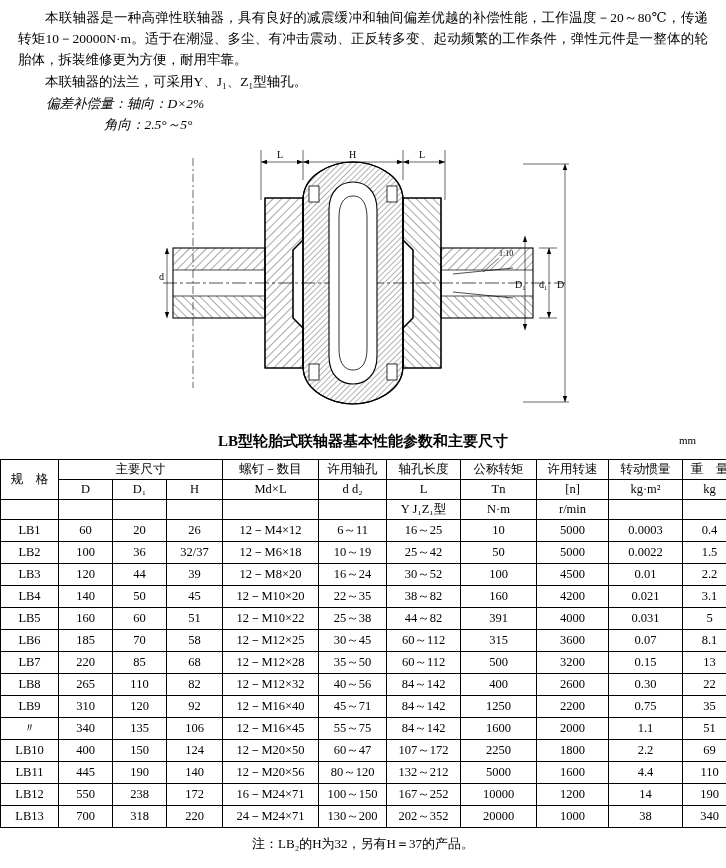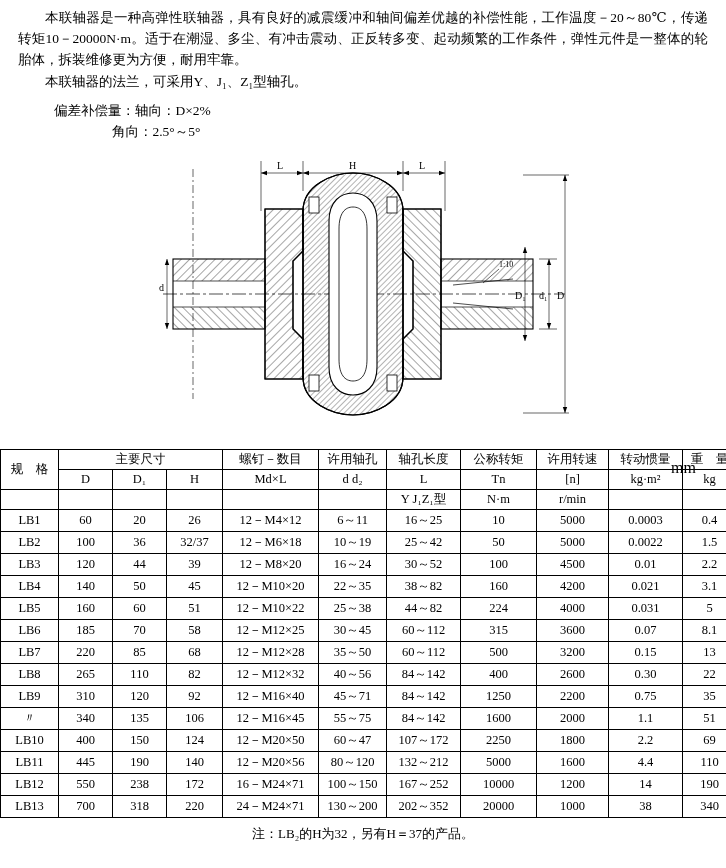--- a/index.html
+++ b/index.html
@@ -26,24 +26,25 @@
     padding: 8px 18px 0 18px;
     font-size: 13.5px;
     line-height: 1.55;
     text-align: justify;
   }
   .intro p {
     margin: 0 0 1px 0;
     text-indent: 2em;
   }
   .comp-block {
-    margin: 8px;
+    margin: 0;
     padding-left: 3.4em;
     font-size: 13.5px;
     line-height: 1.55;
+    font-style: italic;
   }
   .comp-line {
     white-space: pre;
   }
   .comp-label {
     display: inline-block;
   }
   .comp-indent {
     display: inline-block;
     width: 4.3em;
@@ -65,23 +66,23 @@
   .table-title {
     text-align: center;
     font-weight: bold;
     font-size: 15px;
     margin-top: 2px;
     position: relative;
   }
   .table-title .mm {
     position: absolute;
     right: 30px;
-    top: 16px;
+    top: 2px;
     font-weight: normal;
-    font-size: 16px;
+    font-size: 11px;
   }
 
   
   table.specs {
     border-collapse: collapse;
     margin: 8px auto 0 auto;
     width: 668px;
     font-size: 12.5px;
     table-layout: fixed;
   }
@@ -236,20 +237,21 @@
         <text x="404" y="148">D</text>
         <text x="362" y="148">D₁</text>
         <text x="386" y="148">d₁</text>
         <text x="6" y="140">d</text>
         <text x="346" y="116" font-size="8">1:10</text>
       </g>
     </svg>
   </div>
 
   <div class="table-title">
+    <span>LB型轮胎式联轴器基本性能参数和主要尺寸</span>
     <span class="mm">mm</span>
   </div>
 
   <table class="specs">
     <colgroup>
       <col class="hdr-spec">
         <col class="col-d">
         <col class="col-d1">
         <col class="col-h">
       <col class="col-md">
@@ -354,21 +356,21 @@
           <td>3.1</td>
         </tr>
         <tr class="row-h">
           <td>LB5</td>
           <td>160</td>
           <td>60</td>
           <td>51</td>
           <td>12－M10×22</td>
           <td>25～38</td>
           <td>44～82</td>
-          <td>224</td>
+          <td>391</td>
           <td>4000</td>
           <td>0.031</td>
           <td>5</td>
         </tr>
         <tr class="row-h">
           <td>LB6</td>
           <td>185</td>
           <td>70</td>
           <td>58</td>
           <td>12－M12×25</td>

